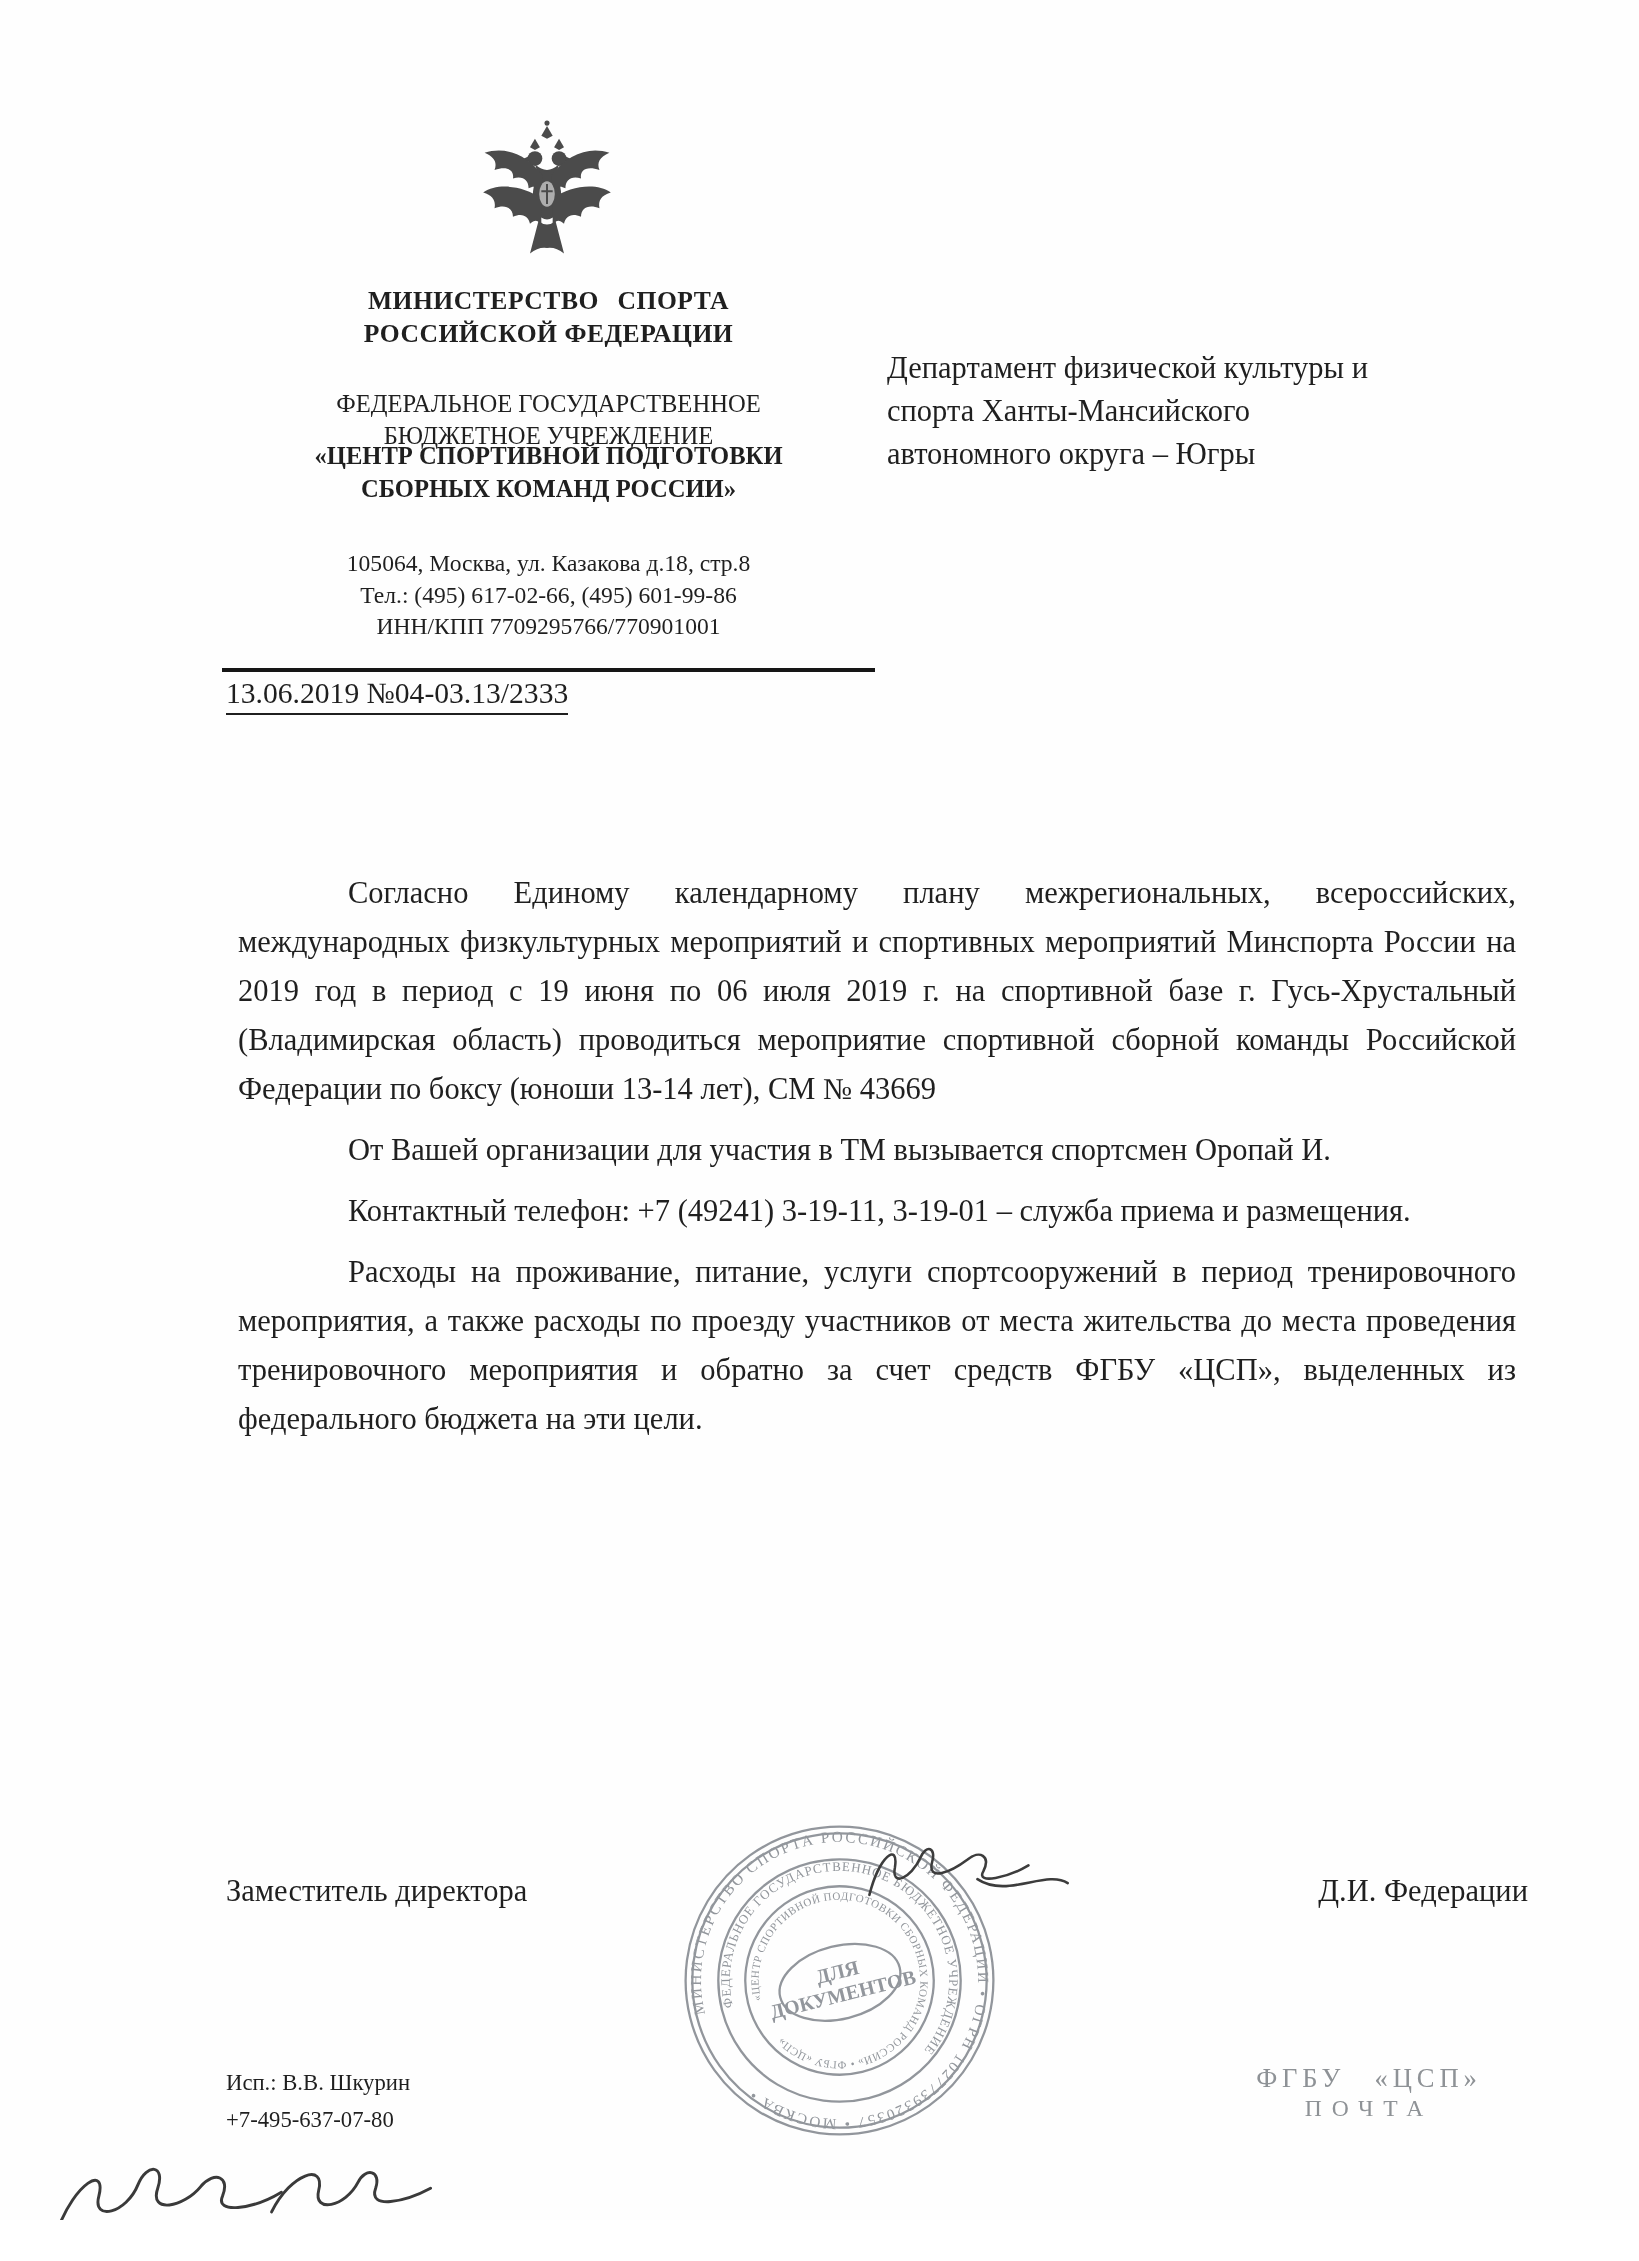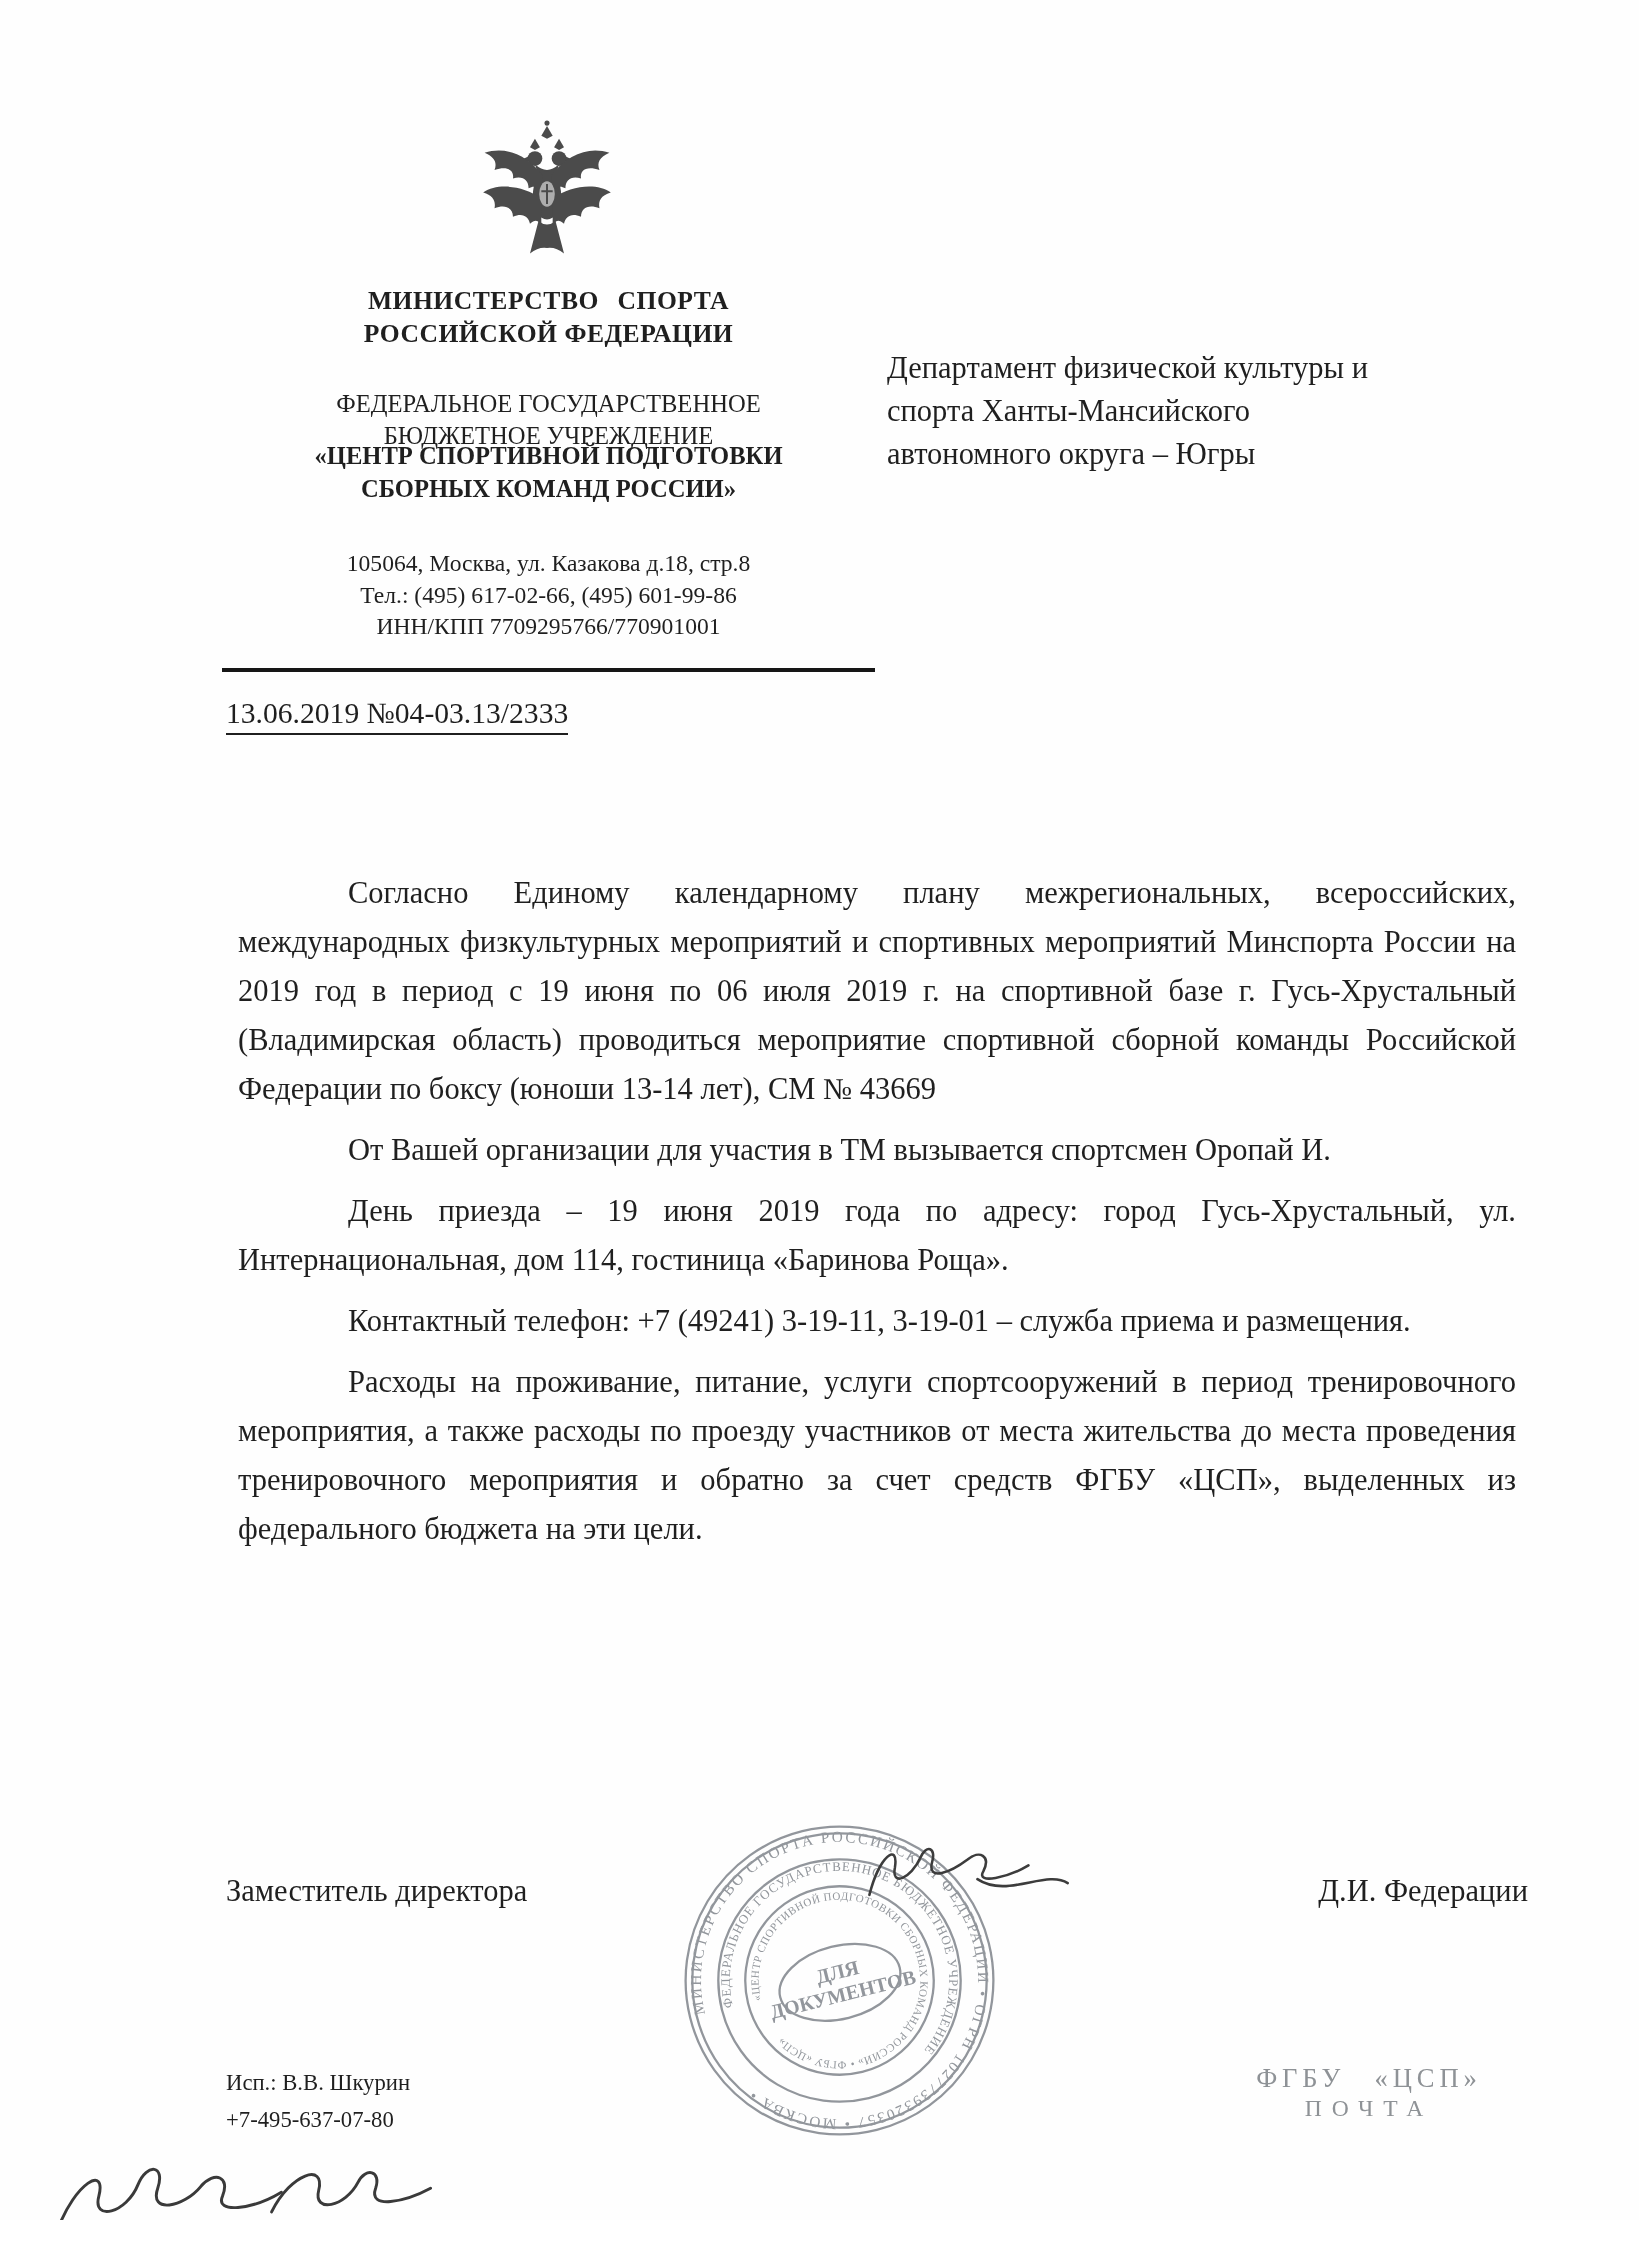--- a/index.html
+++ b/index.html
@@ -20,21 +20,21 @@
   .ministry { top: 284px; font-weight: bold; font-size: 25.6px; line-height: 33px; letter-spacing: 0.5px; }
   .ministry .l1 { word-spacing: 11.8px; }
   .orgtype  { top: 388px; font-size: 24.6px; line-height: 31.5px; }
   .orgname  { top: 440px; font-weight: bold; font-size: 24.6px; line-height: 32.5px; }
   .contacts { top: 548px; font-size: 23.6px; line-height: 31.5px; }
 
   .divider { top: 668px; left: 222px; width: 653px; height: 3.9px; background: #161616; }
 
   .addressee { top: 347px; left: 887px; width: 650px; text-align: left; font-size: 30.5px; line-height: 43px; }
 
-  .ref { top: 697px; left: 226px; font-size: 29.6px; }
+  .ref { top: 677px; left: 226px; font-size: 29.6px; }
   .ref span { border-bottom: 2px solid #1f1f1f; padding-bottom: 3.9px; }
 
   .body-text { top: 857px; left: 226px; width: 1302px; font-size: 30.5px; line-height: 49px; text-align: justify; }
   .body-text p { margin: 12px; text-indent: 110px; }
 
   .sig-row { top: 1874px; left: 226px; width: 1302px; display: flex; justify-content: space-between; font-size: 30.5px; }
 
   .stamp-wrap { top: 1817px; left: 676px; width: 327px; height: 327px; transform: rotate(-14deg); opacity: 0.82; }
 
   .sig-small { top: 1834px; left: 859px; width: 227px; height: 108px; }
@@ -103,21 +103,20 @@
     <div>автономного округа – Югры</div>
   </div>
 
   <div class="abs ref">
     <span>13.06.2019 №04-03.13/2333</span>
   </div>
 
   <div class="abs body-text">
     <p>Согласно Единому календарному плану межрегиональных, всероссийских, международных физкультурных мероприятий и спортивных мероприятий Минспорта России на 2019 год в период с 19 июня по 06 июля 2019 г. на спортивной базе г. Гусь-Хрустальный (Владимирская область) проводиться мероприятие спортивной сборной команды Российской Федерации по боксу (юноши 13-14 лет), СМ № 43669</p>
     <p>От Вашей организации для участия в ТМ вызывается спортсмен Оропай И.</p>
-    <p>День приезда – 19 июня 2019 года по адресу: город Гусь-Хрустальный, ул. Интернациональная, дом 114, гостиница «Баринова Роща».</p>
     <p>Контактный телефон: +7 (49241) 3-19-11, 3-19-01 – служба приема и размещения.</p>
     <p>Расходы на проживание, питание, услуги спортсооружений в период тренировочного мероприятия, а также расходы по проезду участников от места жительства до места проведения тренировочного мероприятия и обратно за счет средств ФГБУ «ЦСП», выделенных из федерального бюджета на эти цели.</p>
   </div>
 
   <div class="abs sig-row">
     <span>Заместитель директора</span>
     <span>Д.И. Федерации</span>
   </div>
 
   <svg class="abs stamp-wrap" viewBox="0 0 340 340">

